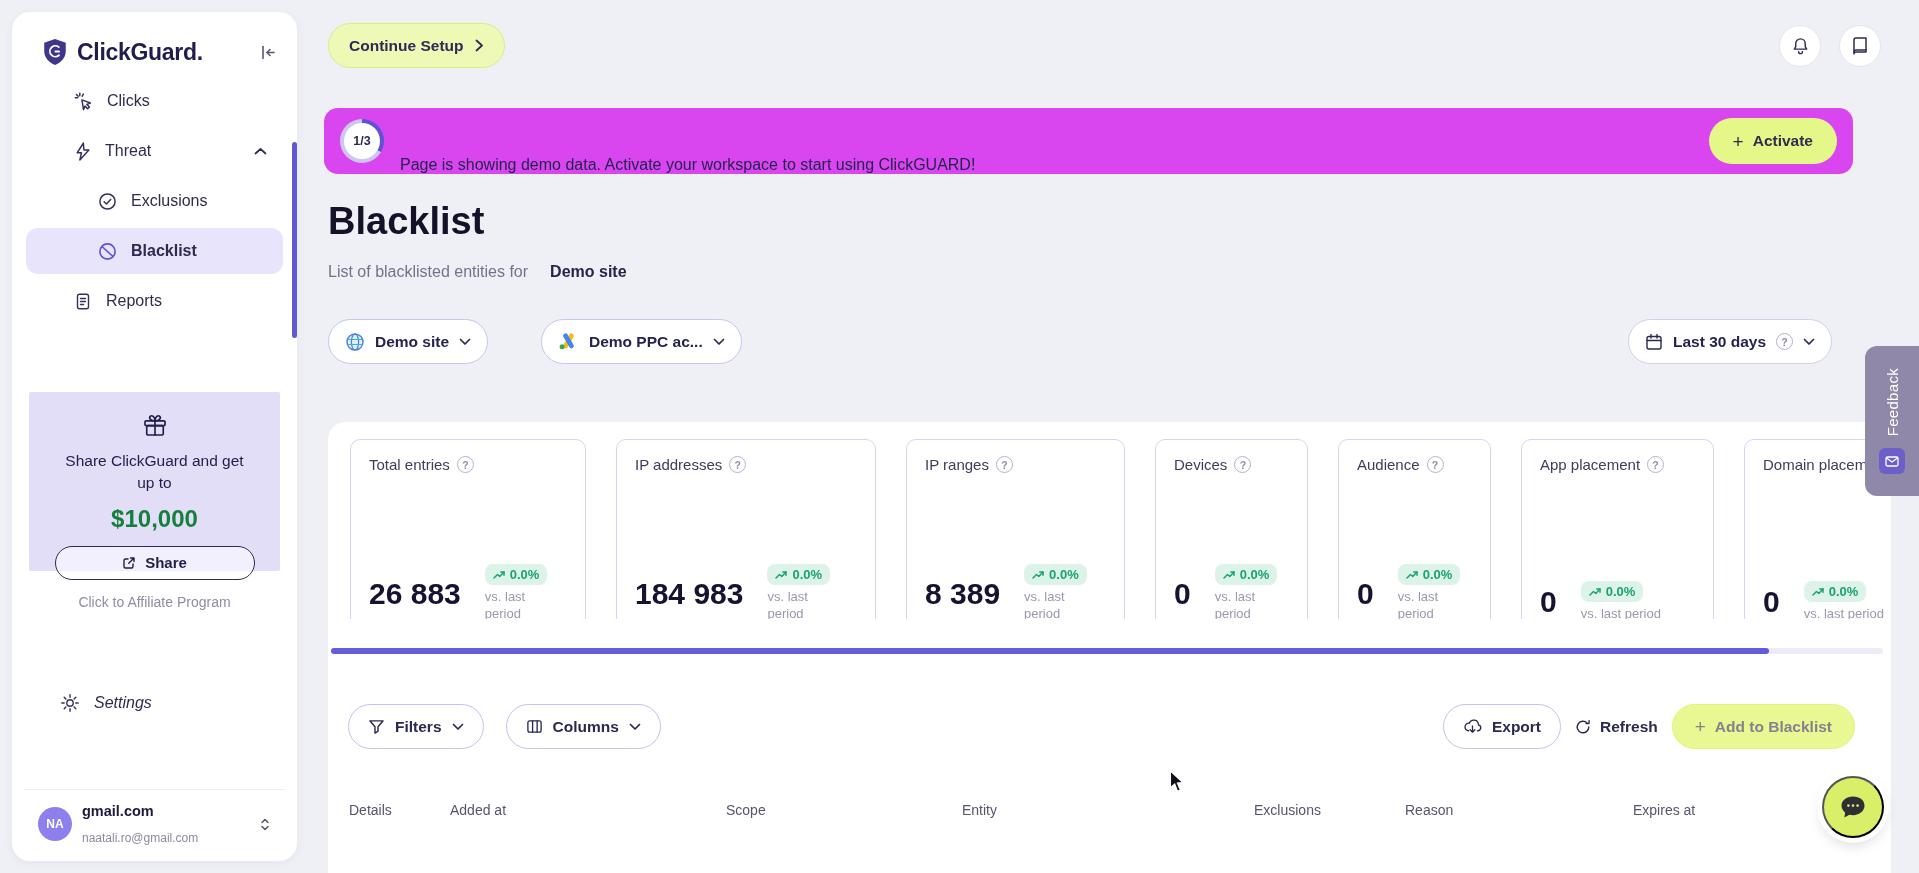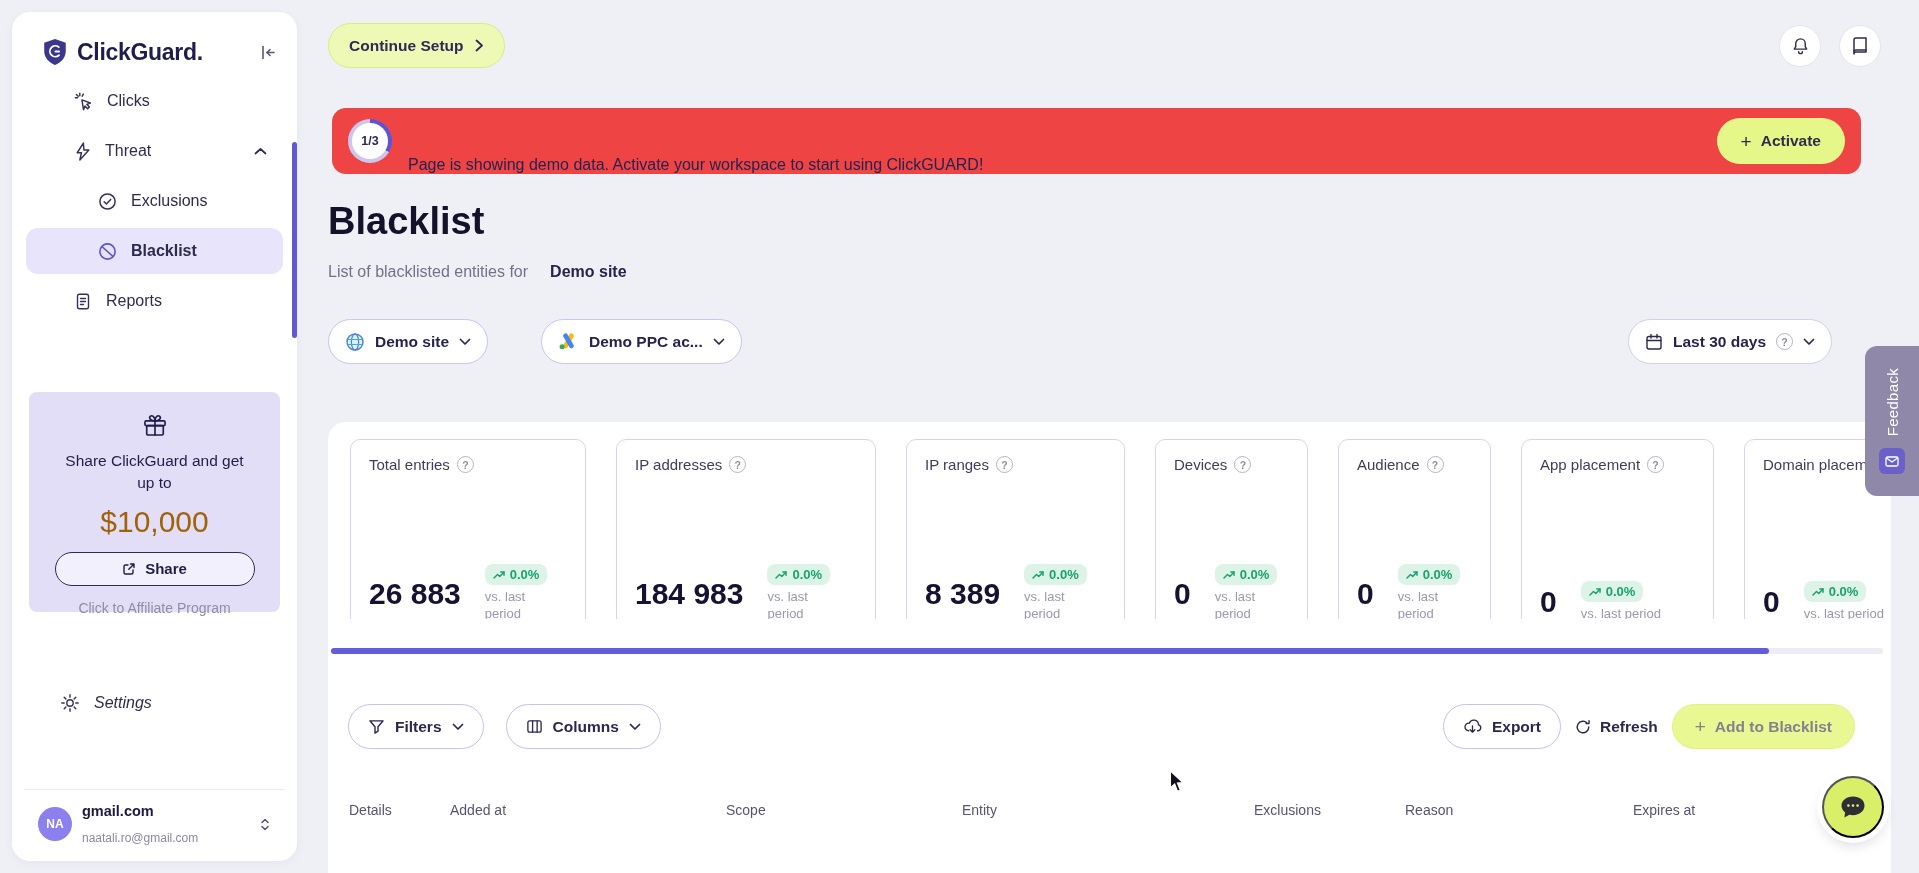--- a/index.html
+++ b/index.html
@@ -15,42 +15,42 @@
   .collapse { margin-left:auto; color:#5a5775; cursor:pointer; }
   nav { margin-top:12px; display:flex; flex-direction:column; row-gap:4px; position:relative; }
   .nav-item { height:46px; margin:0 14px; padding:0 16px 0 48px; display:flex; align-items:center; gap:14px; font-size:16px; color:#2e2b4f; border-radius:12px; cursor:pointer; }
   .nav-item.sub { padding-left:72px; }
   .nav-item.selected { background:#e7e4fb; font-weight:600; }
   .nav-item .nav-ico { color:#34315a; display:grid; place-items:center; }
   .nav-item.selected .nav-ico { color:#5b54d8; }
   .nav-chevron { margin-left:auto; color:#2e2b4f; }
   .side-scroll { position:absolute; right:0px; top:64px; width:5px; height:196px; background:#5f58d2; border-radius:3px; }
 
-  .promo { position:absolute; left:17px; right:17px; top:380px; height:220px; background:#e2def8; border-radius:8px; padding:20px 8px; text-align:center; }
+  .promo { position:absolute; left:17px; right:17px; top:380px; height:179px; background:#e2def8; border-radius:2px; padding:20px 8px; text-align:center; }
   .promo-gift { display:inline-block; color:#211d49; }
   .promo-line { margin:8px auto 0; font-size:15.5px; font-weight:500; color:#211d49; line-height:1.45; width:180px; }
-  .promo-amount { margin-top:10px; font-size:30px; font-weight:400; color:#a16207; }
+  .promo-amount { margin-top:10px; font-size:24px; font-weight:700; color:#15803d; }
   .share-btn { margin:13px auto 0; width:200px; height:34px; border-radius:17px; border:1.5px solid #2e2b52; background:rgba(255,255,255,.55); display:flex; align-items:center; justify-content:center; gap:9px; font-size:15px; font-weight:600; color:#211d49; cursor:pointer; }
   .promo-affiliate { margin-top:14px; font-size:14px; color:#8f8da4; cursor:pointer; }
 
   .settings-row { position:absolute; left:14px; right:14px; top:668px; height:46px; display:flex; align-items:center; gap:14px; padding:0 16px 0 34px; font-size:16px; color:#2e2b4f; border-radius:12px; cursor:pointer;font-style:italic; }
   .user-row { position:absolute; left:12px; right:12px; bottom:14px; border-top:1px solid #ecebf3; padding:13px 14px 2px; display:flex; align-items:center; gap:10px; cursor:pointer; }
   .avatar { width:34px; height:34px; border-radius:50%; background:#8b80ee; color:#fff; font-size:12px; font-weight:700; display:grid; place-items:center; flex:none; }
   .user-name { font-size:14.5px; font-weight:700; color:#1d1a3e; }
   .user-email { font-size:12px; color:#8b89a0; margin-top:12px; }
   .user-switch { margin-left:auto; color:#56546f; }
 
   
   .continue-setup { position:absolute; left:328px; top:23px; height:45px; display:flex; align-items:center; gap:11px; background:#eff9b6; border:1px solid #d8ec85; border-radius:23px; padding:0 20px; font-size:15.5px; font-weight:700; color:#2d2a55; cursor:pointer; }
   .icon-btn { position:absolute; width:42px; height:42px; border-radius:50%; background:#fff; border:1px solid #e5e4ef; display:grid; place-items:center; color:#2f2c4e; cursor:pointer; }
   .icon-btn.bell { left:1779px; top:25px; }
   .icon-btn.docs { left:1839px; top:25px; }
 
   
-  .banner { position:absolute; left:332px; top:108px; width:1529px; height:66px; background:#ef4444; border-radius:14px; display:flex; align-items:center; padding:0 16px; }
+  .banner { position:absolute; left:324px; top:108px; width:1529px; height:66px; background:#d946ef; border-radius:14px; display:flex; align-items:center; padding:0 16px; }
   .progress-ring { width:44px; height:44px; border-radius:50%; background:conic-gradient(#5c53d8 0deg 120deg,#cdc7ef 120deg 360deg); position:relative; flex:none; }
   .ring-inner { position:absolute; inset:4px; background:#fff; border-radius:50%; display:grid; place-items:center; font-size:12.5px; font-weight:700; color:#2b2850; }
   .banner-msg { margin-left:16px; font-size:16px; color:#262250;margin-top:48px; }
   .activate-btn { margin-left:auto; height:46px; border:none; border-radius:24px; background:#e6f78a; display:flex; align-items:center; gap:9px; padding:0 24px; font-size:15.5px; font-weight:600; color:#2f2c4e; cursor:pointer; }
   .plus-glyph { font-size:19px; font-weight:500; line-height:1; }
 
   
   .page-title { position:absolute; left:328px; top:200px; font-size:38px; font-weight:800; color:#141129; }
   .page-sub { position:absolute; left:328px; top:263px; font-size:16px; color:#73718a; display:flex; gap:22px; }
   .page-sub b { color:#262350; font-weight:700; }

